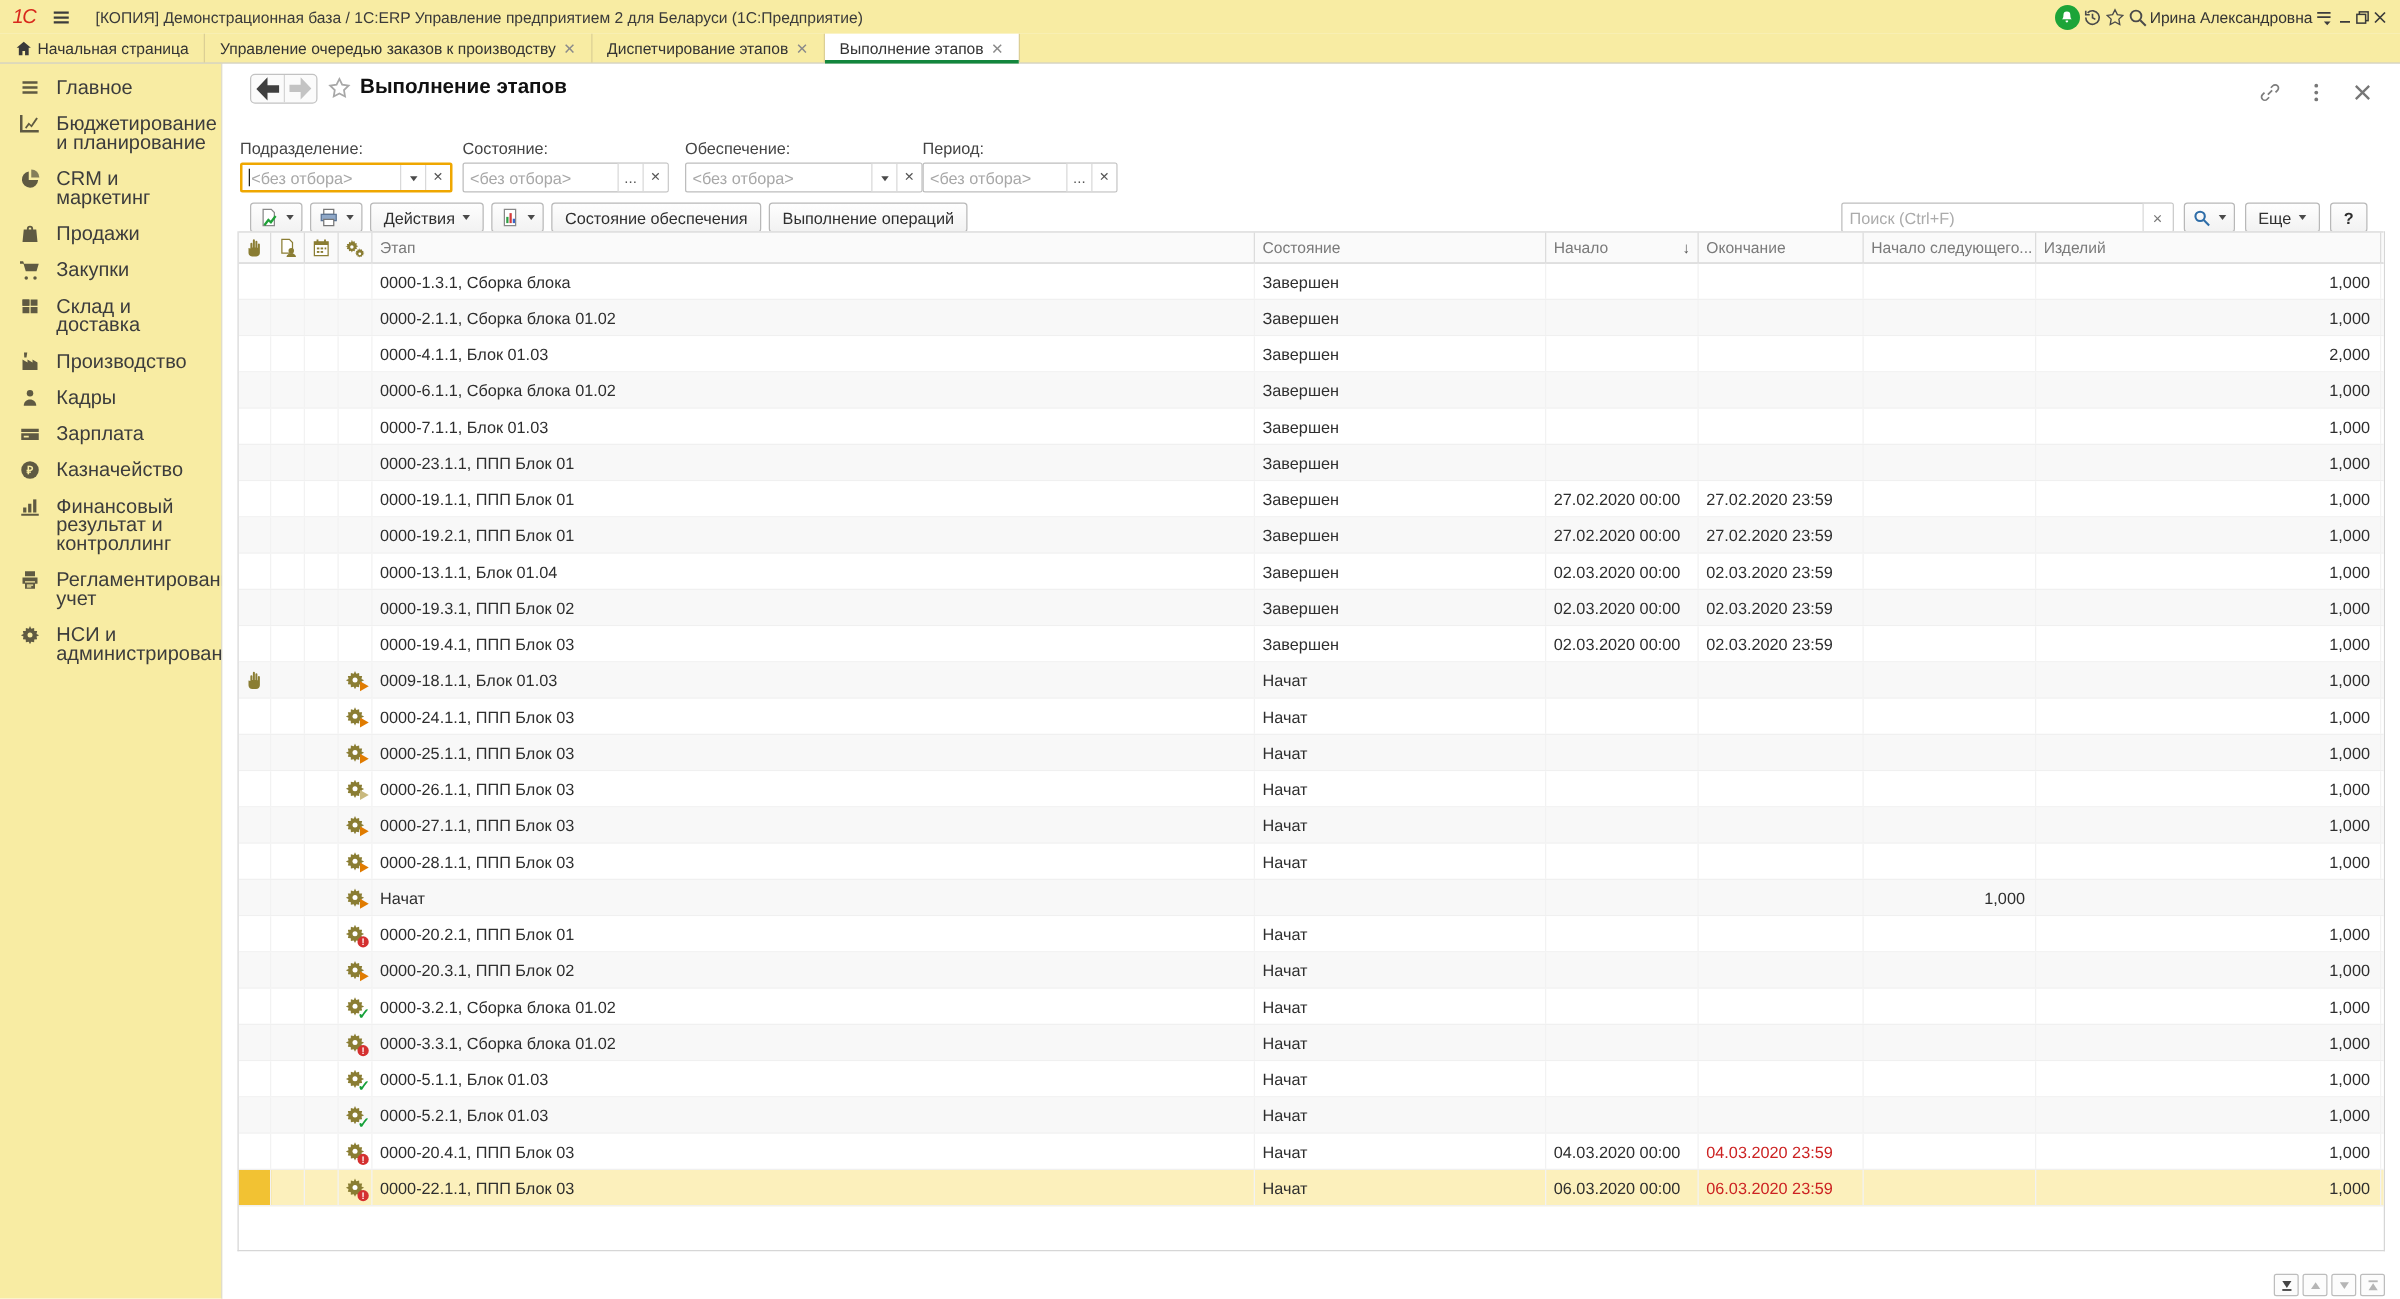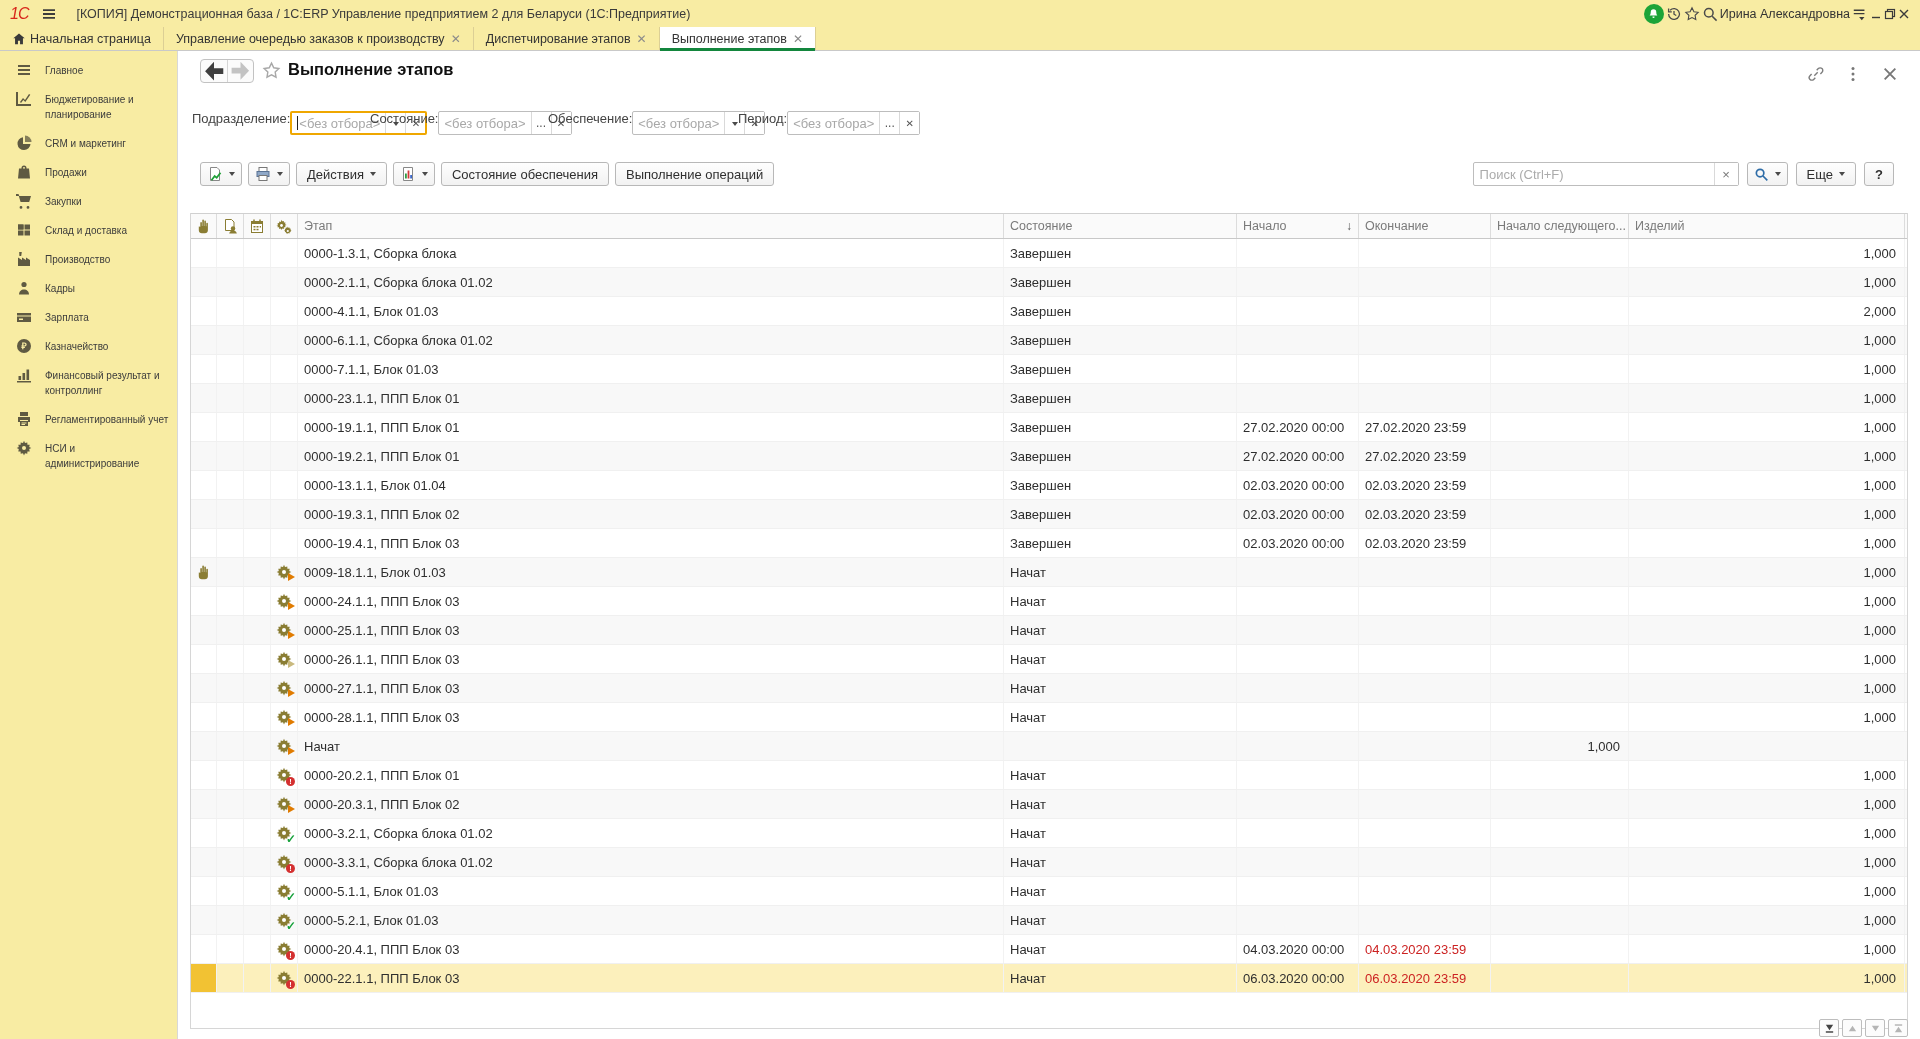--- a/index.html
+++ b/index.html
@@ -28,36 +28,36 @@
   .tab.active{background:#FFF}
   .tab.active::after{content:"";position:absolute;left:0;right:0;bottom:-1px;height:3px;background:#13863D}
   .tab .x{color:#8a8a8a;font-size:12px;margin-left:2px}
   .tab .home svg{width:14px;height:14px}
 
   
   .sidebar{position:absolute;left:0;top:51px;width:178px;bottom:0;background:#F8ECA3;
            border-right:1px solid #D8D8D8;box-sizing:border-box;padding-top:5px;overflow:hidden}
   .side-item{display:flex;gap:13px;padding:7px 6px 7px 16px;align-items:flex-start;color:#3C3C3C;cursor:pointer}
   .side-item .ic{color:#5F5A42;flex:0 0 16px;margin-top:-1px}
-  .side-item .lbl{line-height:15px;font-size:10px}
+  .side-item .lbl{line-height:15px;font-size:16px}
 
   
   .content{position:absolute;left:178px;top:51px;right:0;bottom:0;background:#fff}
   .navgrp{position:absolute;left:22px;top:8px;height:22px;display:flex;border:1px solid #C2C2C2;
           border-radius:4px;overflow:hidden;background:#FBFBFB}
   .navbtn{width:26px;display:flex;align-items:center;justify-content:center;background:transparent;border:0;padding:0}
   .navbtn + .navbtn{border-left:1px solid #D5D5D5}
   .favstar{position:absolute;left:84px;top:10px;color:#9B9B9B}
   .favstar svg{width:19px;height:19px}
   .ftitle{position:absolute;left:110px;top:9px;font-size:16.5px;font-weight:bold;color:#101010}
   .fh-right{position:absolute;right:22px;top:15px;display:flex;gap:21px;align-items:center}
 
   
   .filters{position:absolute;left:14px;top:60px;display:flex}
-  .fg{display:flex;flex-direction:row}
+  .fg{display:flex;flex-direction:column}
   .fg:nth-child(1){width:170px;margin-right:8px}
   .fg:nth-child(2){width:165px;margin-right:13px}
   .fg:nth-child(3){width:190px;}
   .fg:nth-child(4){width:156px}
   .flabel{font-size:13px;color:#444;margin-bottom:4px}
   .fbox{height:24px;border:1px solid #BDBDBD;border-radius:2px;display:flex;background:#fff;box-sizing:border-box}
   .fg.focused .fbox{border:2px solid #EFA700}
   .fval{flex:1;display:flex;align-items:center;padding:0 5px;color:#A8A8A8;white-space:nowrap;overflow:hidden}
   .fg.focused .fval::before{content:"";width:1px;height:14px;background:#222;margin-right:1px;flex:0 0 1px}
   .fbtn{width:20px;border:0;border-left:1px solid #D9D9D9;display:flex;align-items:center;justify-content:center;
@@ -74,21 +74,21 @@
         font-family:inherit;cursor:pointer;box-sizing:border-box}
   .icbtn{padding:0 6px}
   .tright{position:absolute;right:26px;top:0;display:flex;gap:8px;align-items:center}
   .searchbox{display:flex;width:266px;height:24px;border:1px solid #BDBDBD;border-radius:2px;box-sizing:border-box;background:#fff}
   .searchbox input{flex:1;border:0;outline:0;padding:0 6px;font:13px "Liberation Sans",sans-serif;color:#333;background:transparent;min-width:0}
   .searchbox input::placeholder{color:#ABABAB}
   .sx{width:24px;border:0;border-left:1px solid #D9D9D9;background:#fff;color:#777;font-size:13px;cursor:pointer}
   .magbtn svg{width:15px;height:15px}
 
   
-  .gridwrap{position:absolute;left:12px;top:162px;width:1718px;height:816px;background:#fff;
+  .gridwrap{position:absolute;left:12px;top:134px;width:1718px;height:816px;background:#fff;
             border:1px solid #D6D6D6;border-top:0;box-sizing:border-box;overflow:hidden}
   .gcols{grid-template-columns:26px 27px 27px 27px 706px 233px 122px 132px 138px 276px}
   .ghead{display:grid;height:26px;border-top:1px solid #D0D0D0;border-bottom:1px solid #C8C8C8;background:#FAFAFA;box-sizing:border-box}
   .hc{display:flex;align-items:center;padding:0 6px;font-size:12.5px;color:#7A7A7A;border-right:1px solid #DCDCDC;
       box-sizing:border-box;overflow:hidden;white-space:nowrap;cursor:pointer}
   .hc.iconcol{justify-content:center;padding:0}
   .hc .sort{margin-left:auto;color:#555;font-size:12px;padding-left:4px}
   .gr{display:grid;height:29px;border-bottom:1px solid #F0F0F0;box-sizing:border-box;cursor:pointer}
   .gr:nth-child(odd){background:#FFF}
   .gr:nth-child(even){background:#F8F8F8}

